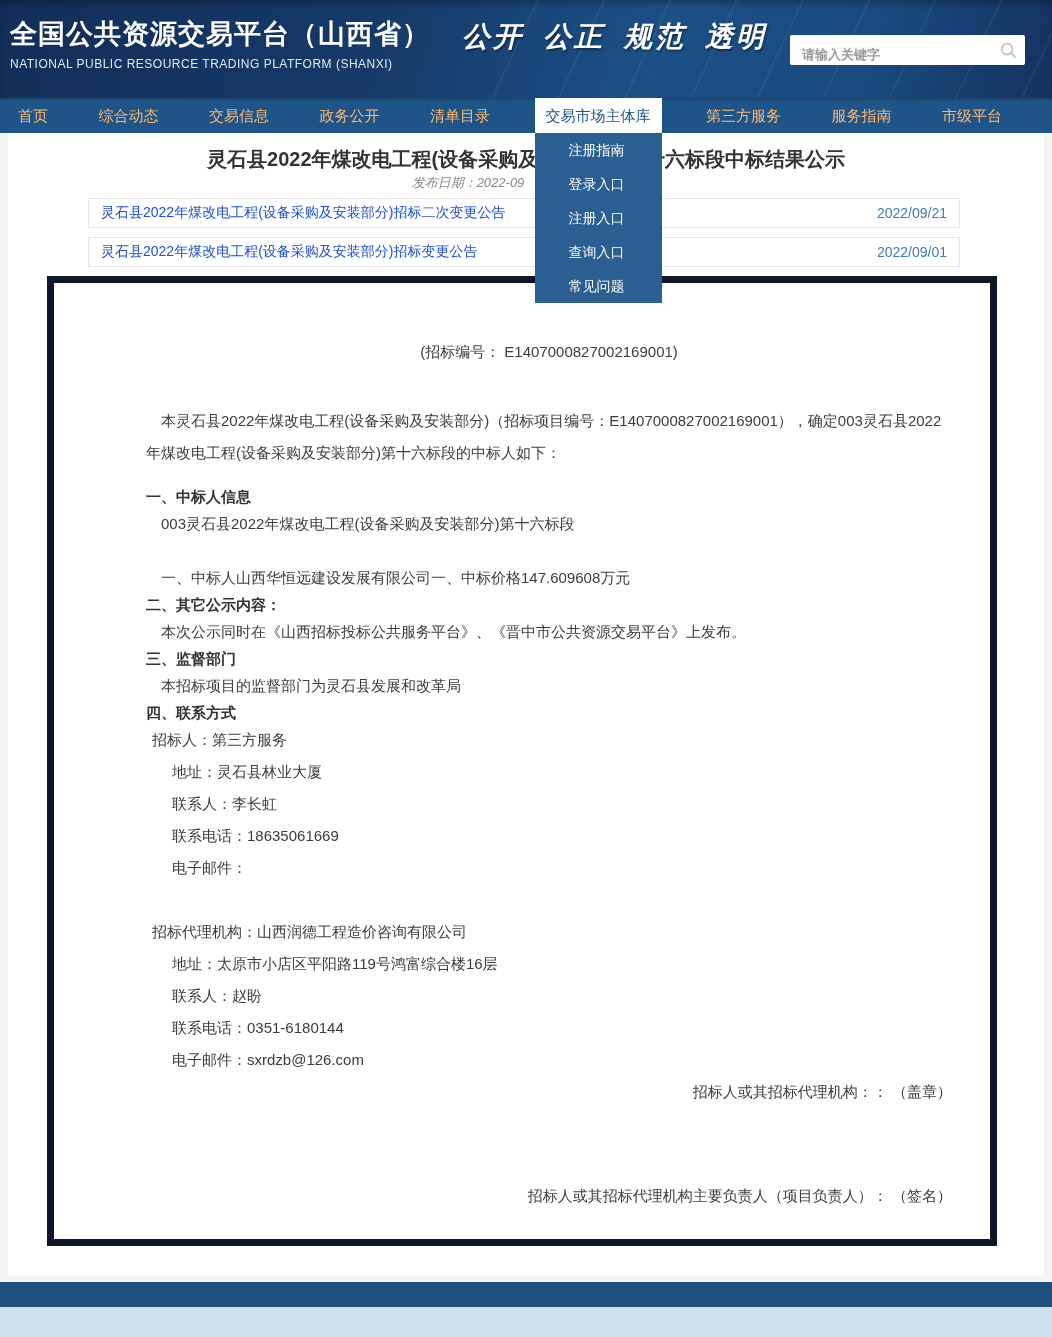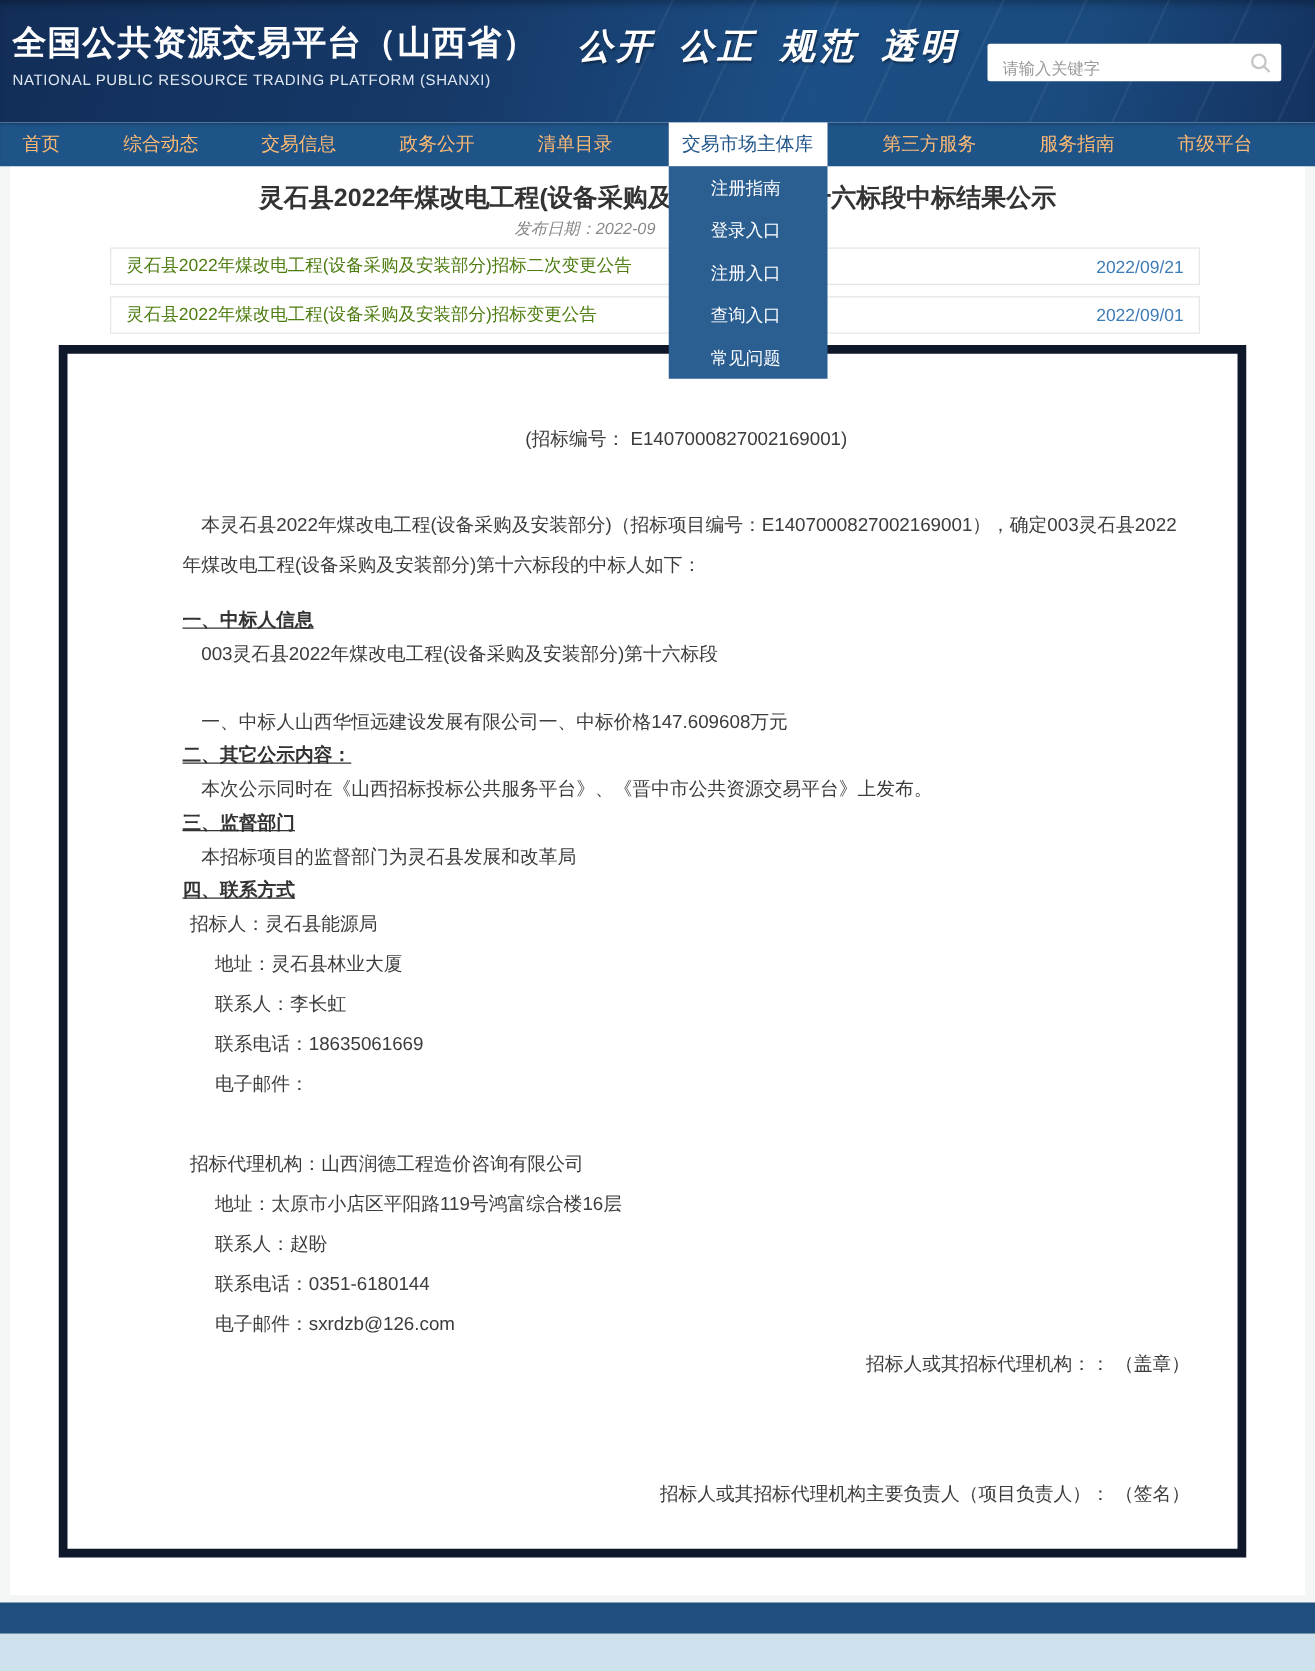--- a/index.html
+++ b/index.html
@@ -31,20 +31,21 @@
     letter-spacing:3px; margin-right:19px; text-shadow:1px 2px 2px rgba(0,0,0,0.4);
   }
   .search {
     position:absolute; right:27px; top:35px; width:235px; height:30px;
     background:#fff; border-radius:2px; z-index:2;
   }
   .search input {
     border:none; outline:none; width:calc(100% - 36px); height:36px;
     margin:1px 0 0 0; padding-left:12px; font-size:13px; color:#333; background:transparent;
     font-family:inherit;
+    font-weight:bold;
   }
   .search input::placeholder { color:#9a9a9a; }
   .search .mag { position:absolute; right:8px; top:6px; }
   
   .main-nav {
     position:relative; z-index:20;
     height:35px; background:#1f5488;
     display:flex; justify-content:space-between; align-items:stretch;
     padding:0 44px 0 12px;
     box-shadow:inset 0 3px 3px -2px rgba(0,0,0,0.3);
@@ -72,31 +73,31 @@
     padding-top:13px; line-height:26px;
   }
   .pubdate { text-align:center; font-size:13px; color:#888; line-height:16px; margin-top:3px; }
   .pubdate span { position:relative; left:-58px;font-style:italic; }
   .related { margin-top:7px; }
   .related-row {
     display:flex; justify-content:space-between; align-items:center;
     height:30px; margin:0 84px 9px 80px; padding:0 12px;
     background:#fff; border:1px solid #e4e6e8; cursor:pointer;
   }
-  .related-title { font-size:14px; color:#4d7c0f; white-space:nowrap; overflow:hidden; }
+  .related-title { font-size:14px; color:#1d4ed8; white-space:nowrap; overflow:hidden; }
   .related-date { font-size:14px; color:#3e7cb7; white-space:nowrap; }
   .doc {
     margin:7px 47px 0 39px; border:7px solid #0f172a;
     padding:55px 38px 30px 92px;
     font-size:15px; color:#3c3c3c;
   }
   .l { line-height:27px; }
   .l-center { text-align:center; margin-bottom:40px; }
   .l-para { text-indent:1em; line-height:32px; margin-bottom:14px; }
-  .l-heading { font-weight:bold; color:#333;text-decoration:underline; }
+  .l-heading { font-weight:bold; color:#333; }
   .l-indent { text-indent:1em; }
   .l-host { padding-left:6px; }
   .l-contact { padding-left:26px; margin-top:5px; }
   .l-sign { text-align:right; margin-top:5px; }
   .l-gap1 { margin-top:27px; }
   .l-gap2 { margin-top:37px; }
   .l-gap3 { margin-top:77px; }
   
   .footer { margin-top:6px; }
   .foot-bar { height:25px; background:#1f4f7c; }
@@ -159,21 +160,21 @@
       <div class="l l-center">(招标编号： E1407000827002169001)</div>
       <div class="l l-para">本灵石县2022年煤改电工程(设备采购及安装部分)（招标项目编号：E1407000827002169001），确定003灵石县2022年煤改电工程(设备采购及安装部分)第十六标段的中标人如下：</div>
       <div class="l l-heading">一、中标人信息</div>
       <div class="l l-indent">003灵石县2022年煤改电工程(设备采购及安装部分)第十六标段</div>
       <div class="l l-indent l-gap1">一、中标人山西华恒远建设发展有限公司一、中标价格147.609608万元</div>
       <div class="l l-heading">二、其它公示内容：</div>
       <div class="l l-indent">本次公示同时在《山西招标投标公共服务平台》、《晋中市公共资源交易平台》上发布。</div>
       <div class="l l-heading">三、监督部门</div>
       <div class="l l-indent">本招标项目的监督部门为灵石县发展和改革局</div>
       <div class="l l-heading">四、联系方式</div>
-      <div class="l l-host">招标人：灵石县能源局</div>
+      <div class="l l-host">招标人：第三方服务</div>
       <div class="l l-contact">地址：灵石县林业大厦</div>
       <div class="l l-contact">联系人：李长虹</div>
       <div class="l l-contact">联系电话：18635061669</div>
       <div class="l l-contact">电子邮件：</div>
       <div class="l l-host l-gap2">招标代理机构：山西润德工程造价咨询有限公司</div>
       <div class="l l-contact">地址：太原市小店区平阳路119号鸿富综合楼16层</div>
       <div class="l l-contact">联系人：赵盼</div>
       <div class="l l-contact">联系电话：0351-6180144</div>
       <div class="l l-contact">电子邮件：sxrdzb@126.com</div>
       <div class="l l-sign">招标人或其招标代理机构：： （盖章）</div>

